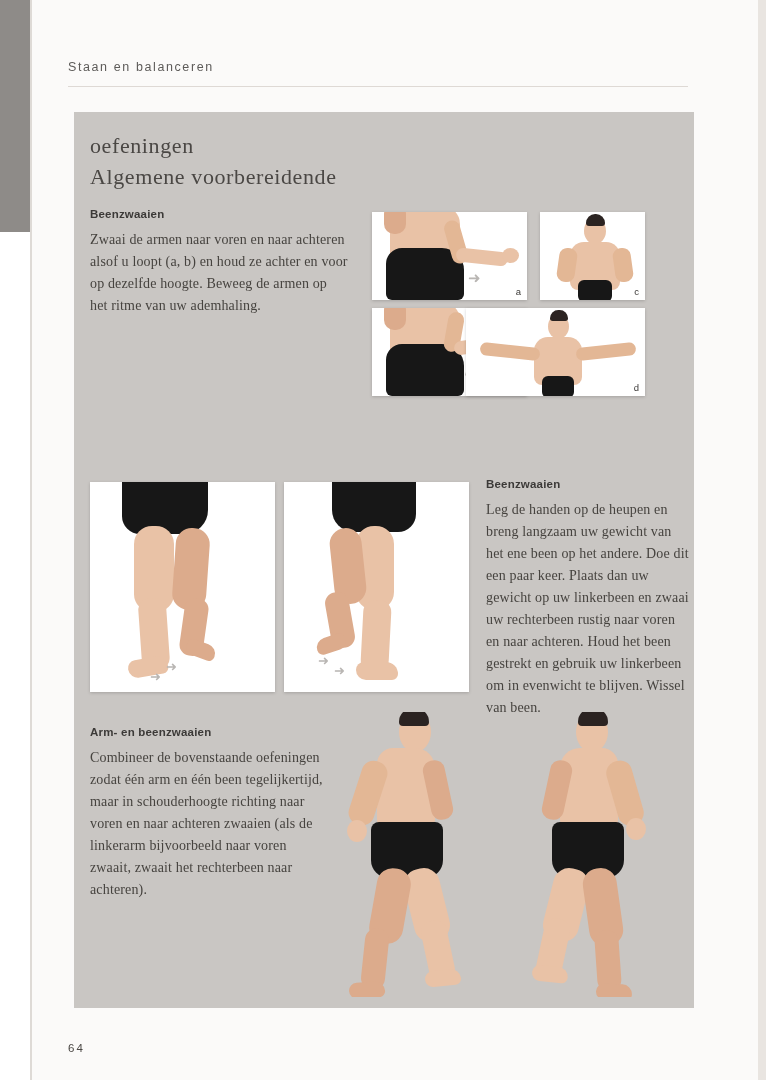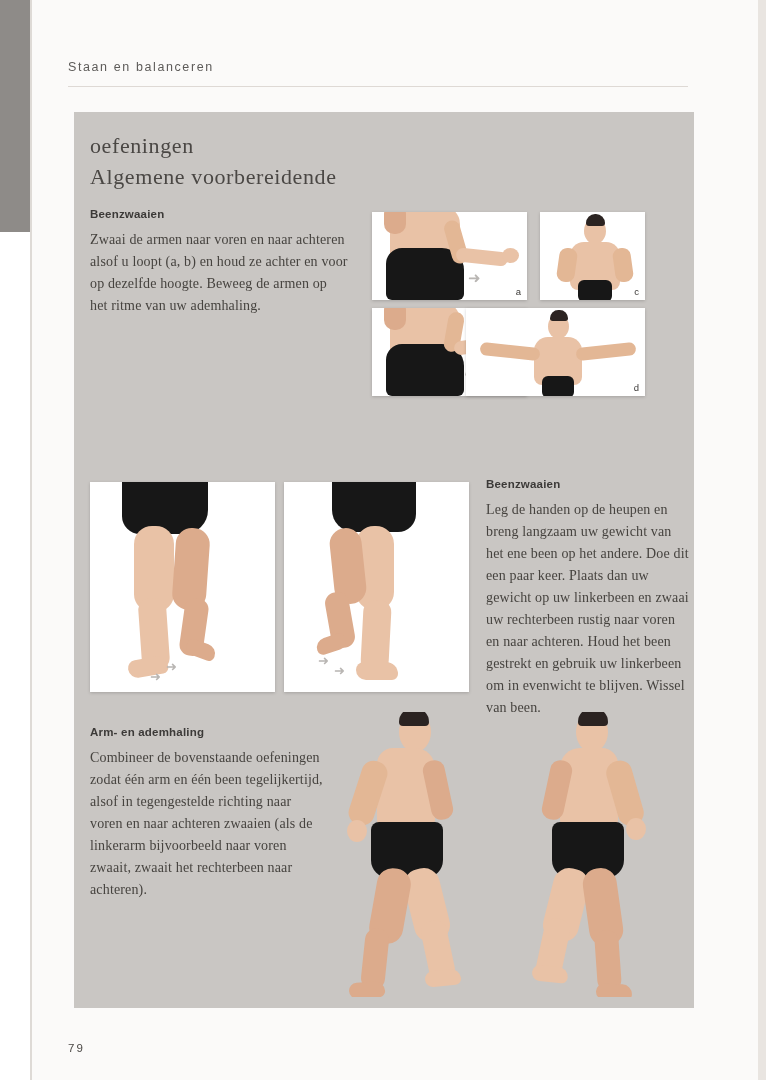--- a/index.html
+++ b/index.html
@@ -194,22 +194,22 @@
       <div class="arrow" style="left:34px;top:172px;font-size:13px;">➜</div>
       <div class="arrow" style="left:50px;top:182px;font-size:13px;">➜</div>
     </div>
 
     <div class="tb-leg">
       <div class="block-head">Beenzwaaien</div>
       <div class="block-body">Leg de handen op de heupen en breng langzaam uw gewicht van het ene been op het andere. Doe dit een paar keer. Plaats dan uw gewicht op uw linkerbeen en zwaai uw rechterbeen rustig naar voren en naar achteren. Houd het been gestrekt en gebruik uw linkerbeen om in evenwicht te blijven. Wissel van been.</div>
     </div>
 
     <div class="tb-armleg">
-      <div class="block-head">Arm- en ademhaling</div>
-      <div class="block-body">Combineer de bovenstaande oefeningen zodat één arm en één been tegelijkertijd, alsof in tegengestelde richting naar voren en naar achteren zwaaien (als de linkerarm bijvoorbeeld naar voren zwaait, zwaait het rechterbeen naar achteren).</div>
+      <div class="block-head">Arm- en beenzwaaien</div>
+      <div class="block-body">Combineer de bovenstaande oefeningen zodat één arm en één been tegelijkertijd, maar in schouderhoogte richting naar voren en naar achteren zwaaien (als de linkerarm bijvoorbeeld naar voren zwaait, zwaait het rechterbeen naar achteren).</div>
     </div>
 
     <div class="photo ph-big">
 
       <div class="figure">
         <div class="figure rnd" style="left:70px;top:0px;width:32px;height:40px;background:#e9c2a6;"></div>
         <div class="figure" style="left:70px;top:-4px;width:30px;height:18px;background:#2b2321;border-radius:14px 14px 4px 4px;"></div>
         <div class="figure" style="left:48px;top:36px;width:58px;height:82px;background:#e9c2a6;border-radius:16px 20px 10px 10px;"></div>
         <div class="figure" style="left:26px;top:48px;width:26px;height:66px;background:#e3b795;border-radius:12px;transform:rotate(18deg);"></div>
         <div class="figure rnd" style="left:18px;top:108px;width:20px;height:22px;background:#e9c2a6;"></div>
@@ -236,15 +236,15 @@
         <div class="figure" style="left:28px;top:254px;width:36px;height:16px;background:#e9c2a6;border-radius:8px 10px 6px 8px;transform:rotate(6deg);"></div>
         <div class="figure" style="left:82px;top:156px;width:34px;height:78px;background:#dcab8c;border-radius:16px;transform:rotate(-8deg);"></div>
         <div class="figure" style="left:92px;top:218px;width:24px;height:62px;background:#dcab8c;border-radius:12px;transform:rotate(-4deg);"></div>
         <div class="figure" style="left:92px;top:272px;width:36px;height:16px;background:#dcab8c;border-radius:8px 10px 6px 8px;transform:rotate(2deg);"></div>
       </div>
 
     </div>
 
   </div>
 
-  <div class="folio">79</div>
+  <div class="folio">64</div>
 
 </div>
 
 </body></html>

